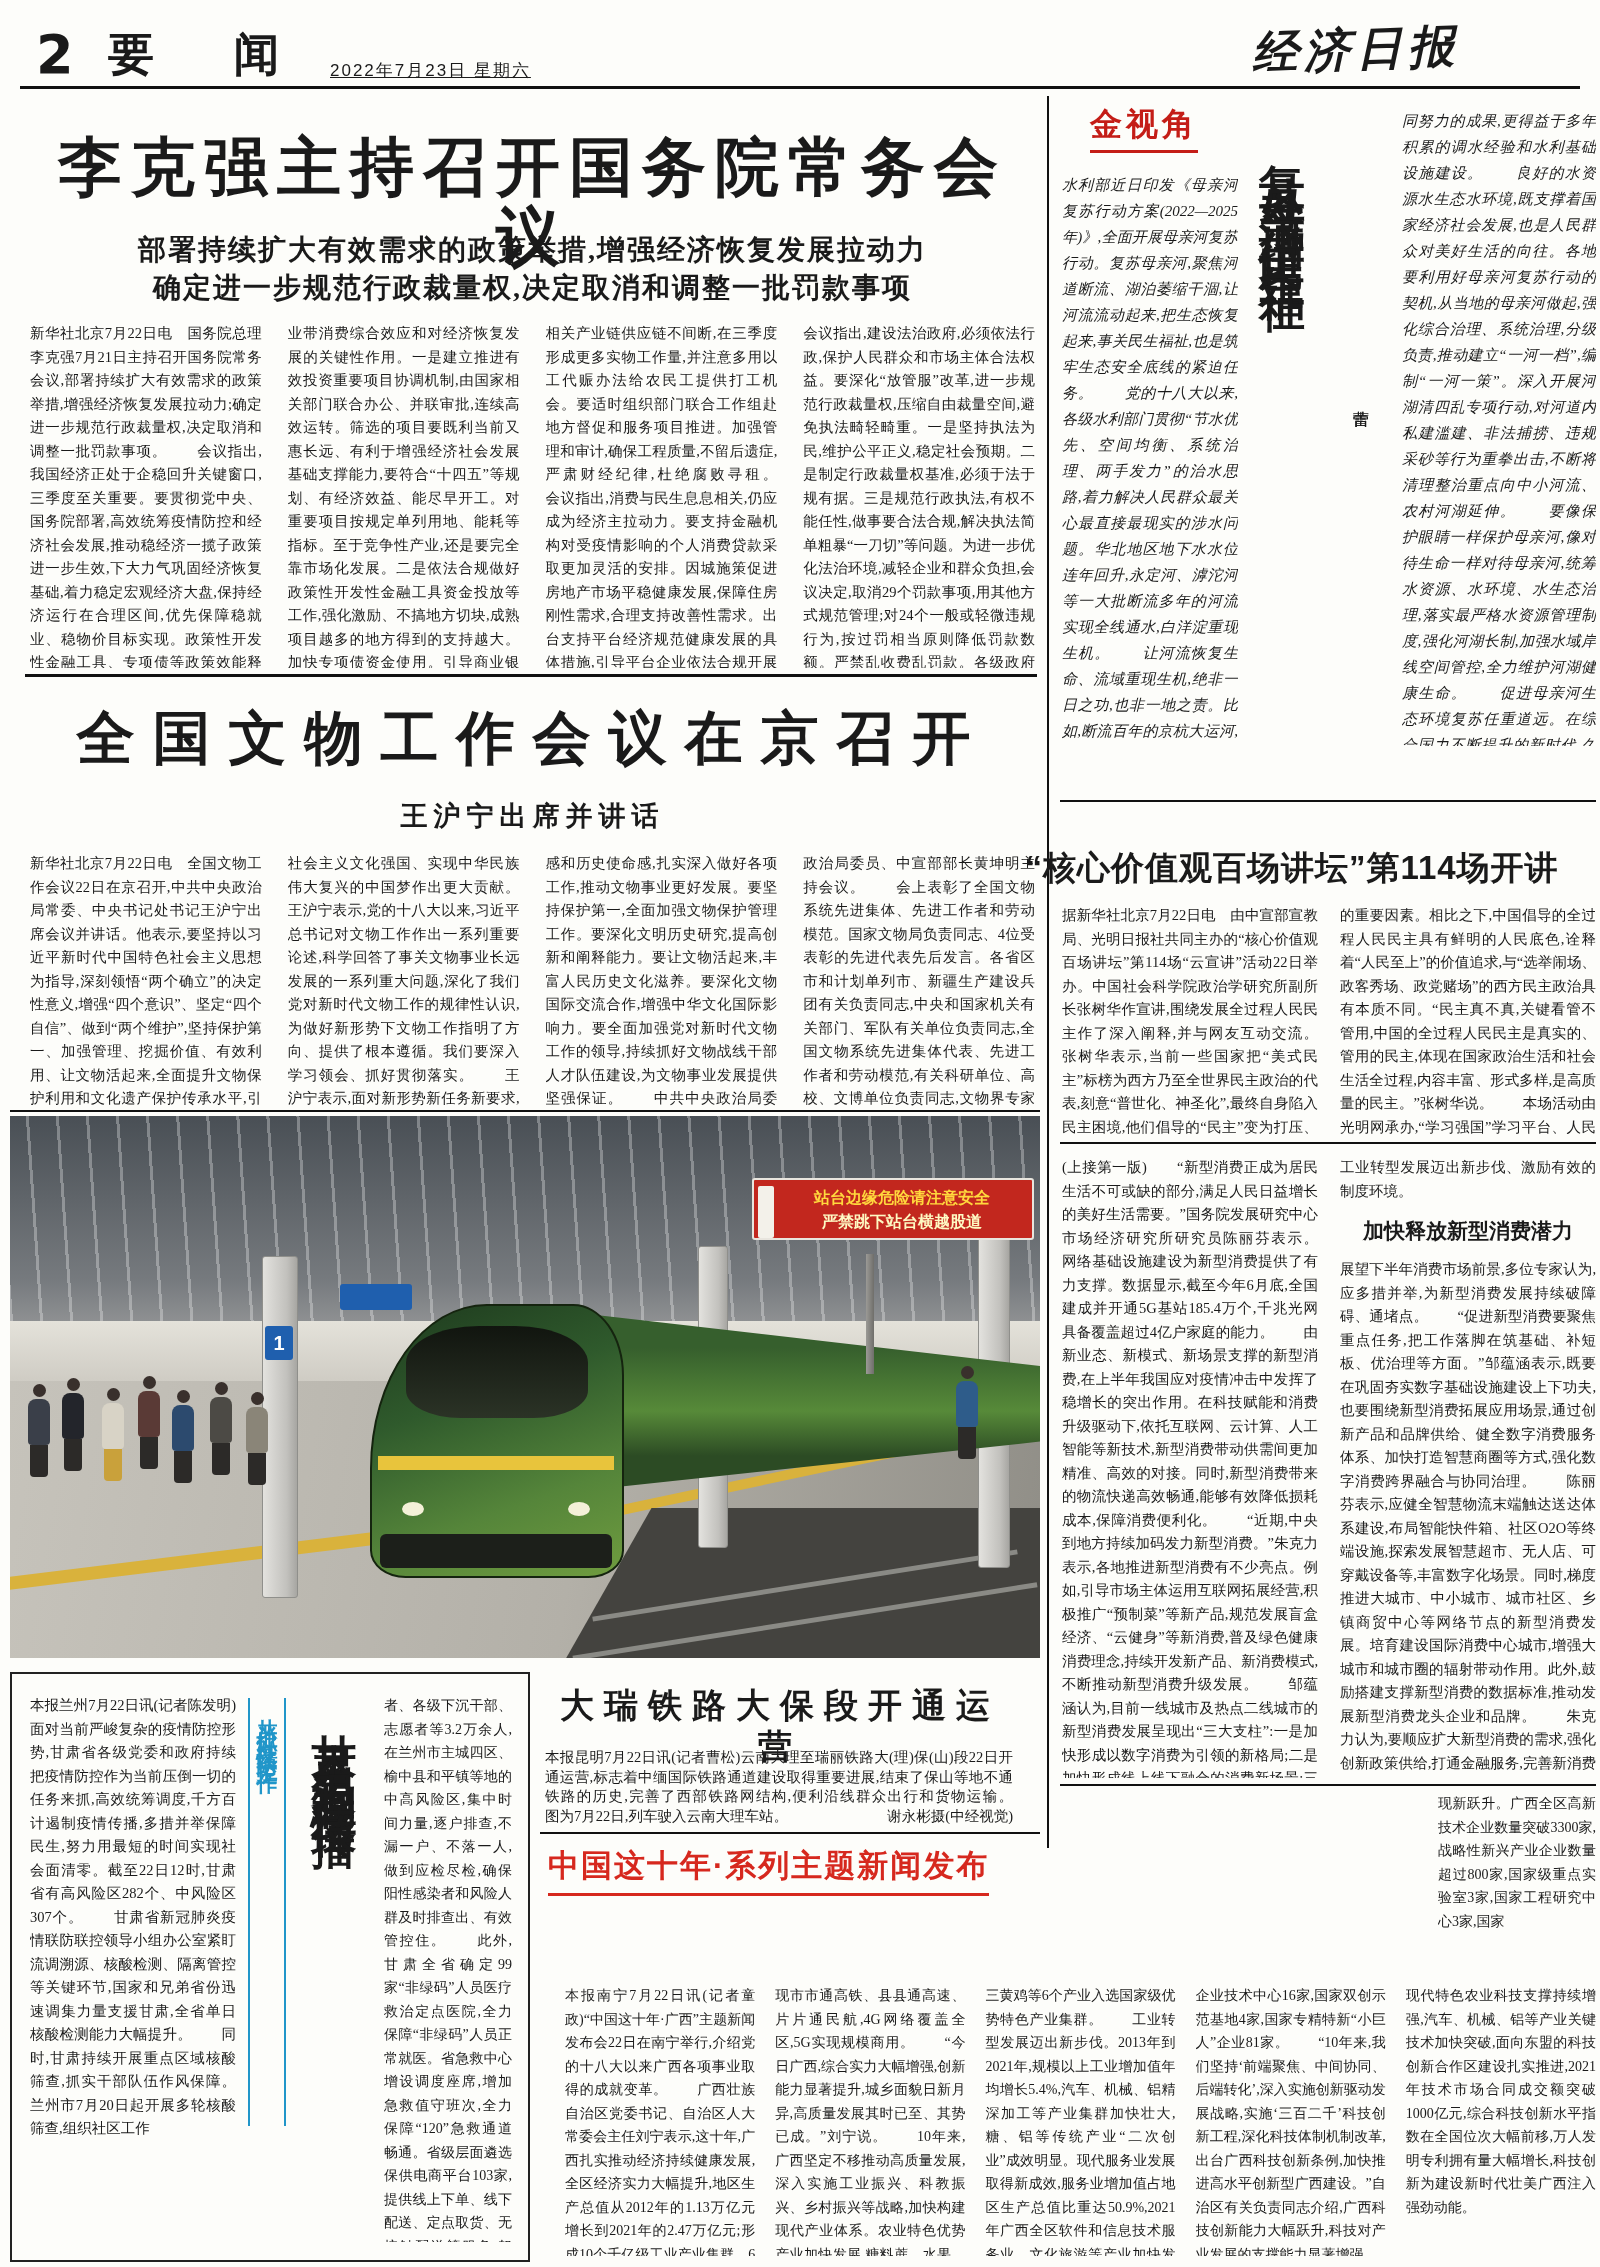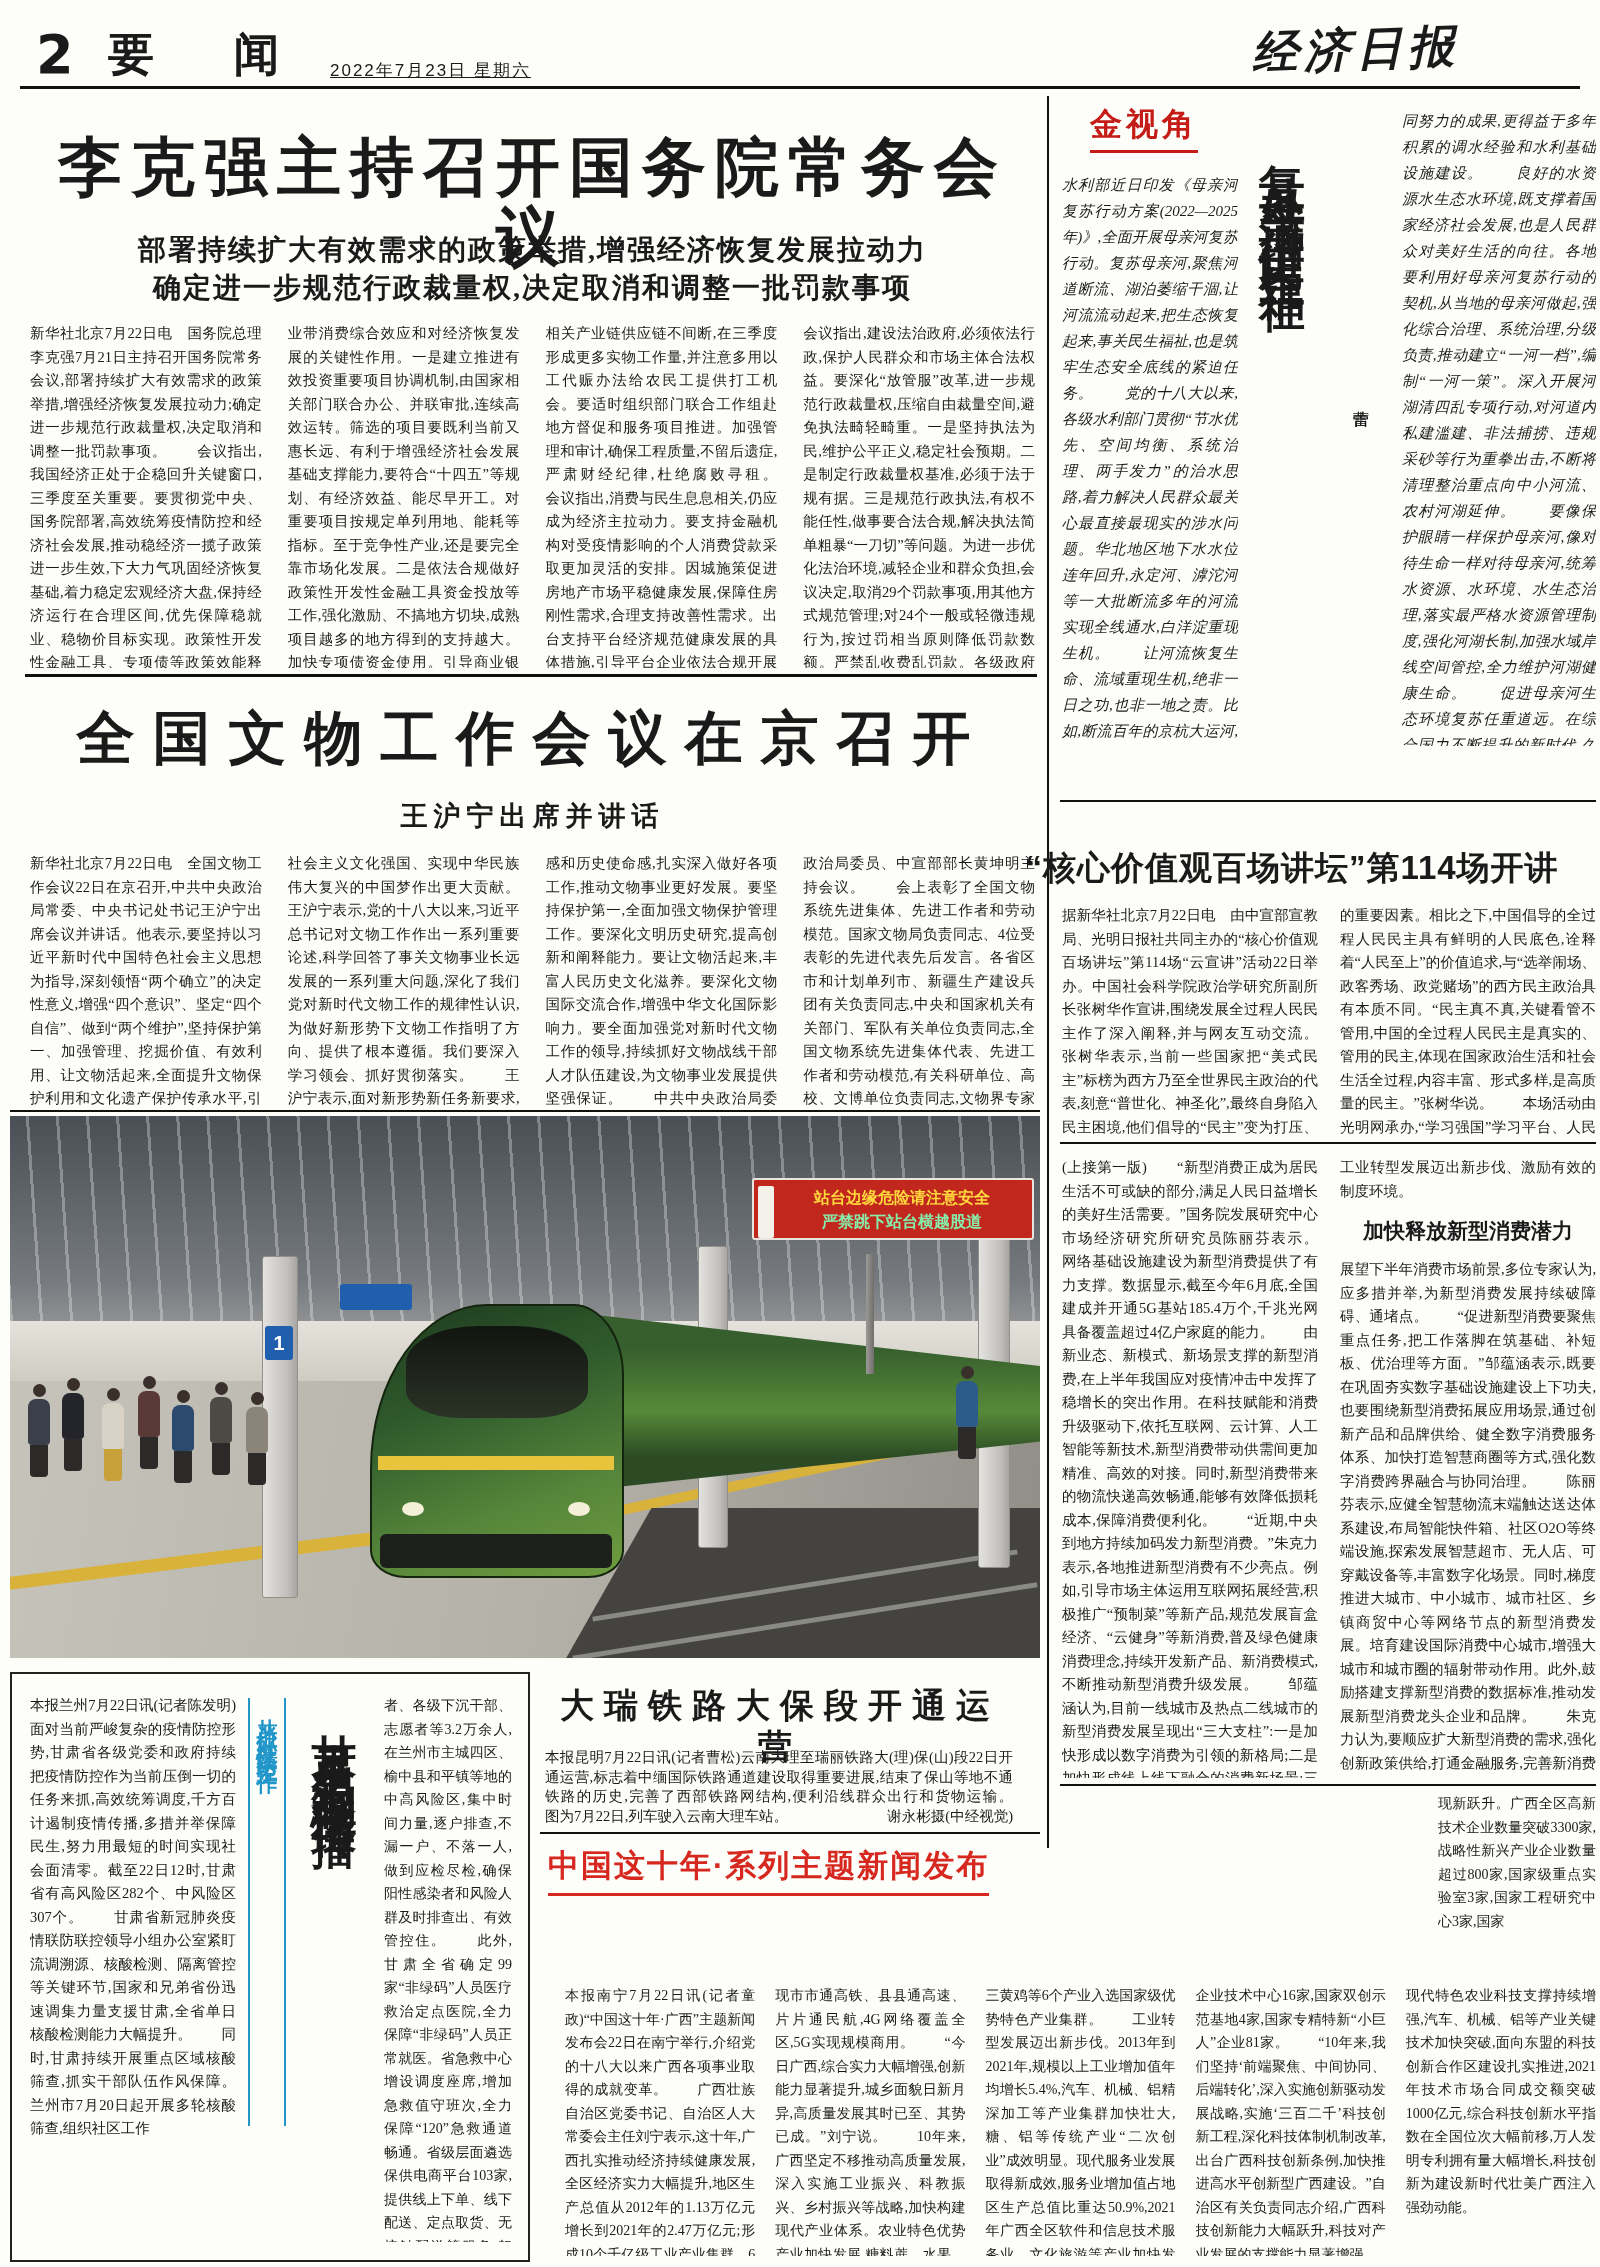--- a/index.html
+++ b/index.html
@@ -144,21 +144,21 @@
       <div class="train-glass" style="left:34px;top:20px;width:182px;height:92px;"></div>
       <div class="train-stripe" style="left:6px;top:150px;width:236px;height:14px;"></div>
       <div style="position:absolute;left:30px;top:196px;width:22px;height:14px;background:#f4f0d8;border-radius:50%;"></div>
       <div style="position:absolute;left:196px;top:196px;width:22px;height:14px;background:#f4f0d8;border-radius:50%;"></div>
       <div style="position:absolute;left:8px;bottom:8px;width:232px;height:34px;background:#1c1f1a;border-radius:6px;"></div>
     </div>
 
     <div class="redsign" style="left:742px;top:62px;width:244px;">
       <div class="signtag"></div>
       <div>站台边缘危险请注意安全</div>
-      <div style="color:#86efac;">严禁跳下站台横越股道</div>
+      <div style="color:#fef9c3;">严禁跳下站台横越股道</div>
     </div>
     <div class="pole" style="left:856px;top:138px;width:8px;height:120px;"></div>
 
     <div class="person" style="left:18px;top:268px;">
         <div class="head"></div>
         <div class="torso" style="background:#3a3f49;"></div>
         <div class="legs"></div>
       </div>
     <div class="person" style="left:52px;top:262px;">
         <div class="head"></div>

